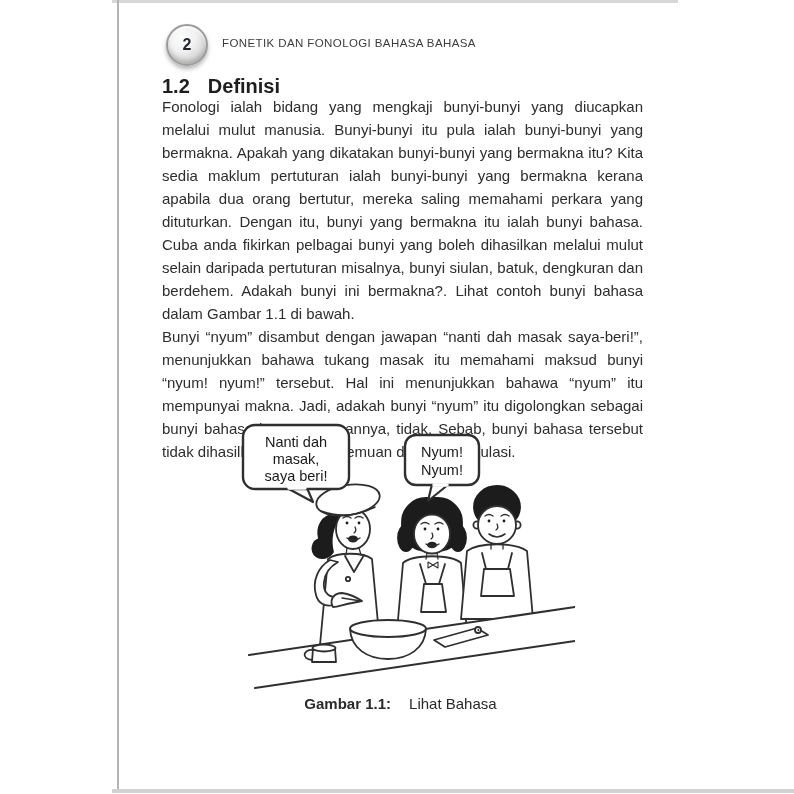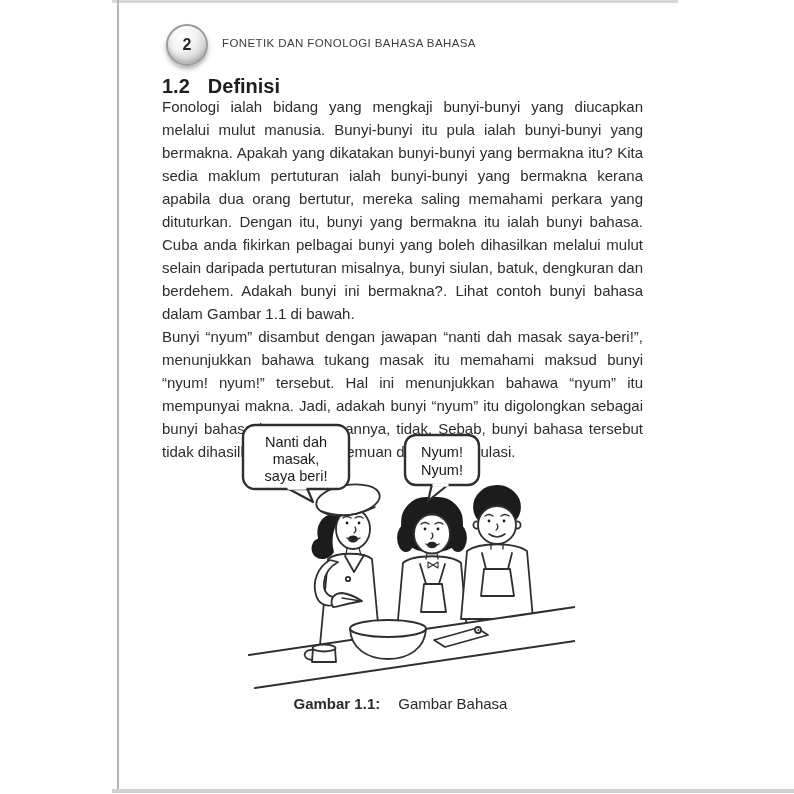--- a/index.html
+++ b/index.html
@@ -197,14 +197,14 @@
       <text x="61" y="25">Nanti dah</text>
       <text x="61" y="42">masak,</text>
       <text x="61" y="59">saya beri!</text>
       <text x="207" y="35">Nyum!</text>
       <text x="207" y="53">Nyum!</text>
     </g>
   </svg>
 </div>
 
 <div class="caption">
-  <span class="cap-label">Gambar 1.1:</span><span>Gambar Bahasa</span>
+  <span class="cap-label">Gambar 1.1:</span><span>Lihat Bahasa</span>
 </div>
 
 </body></html>

